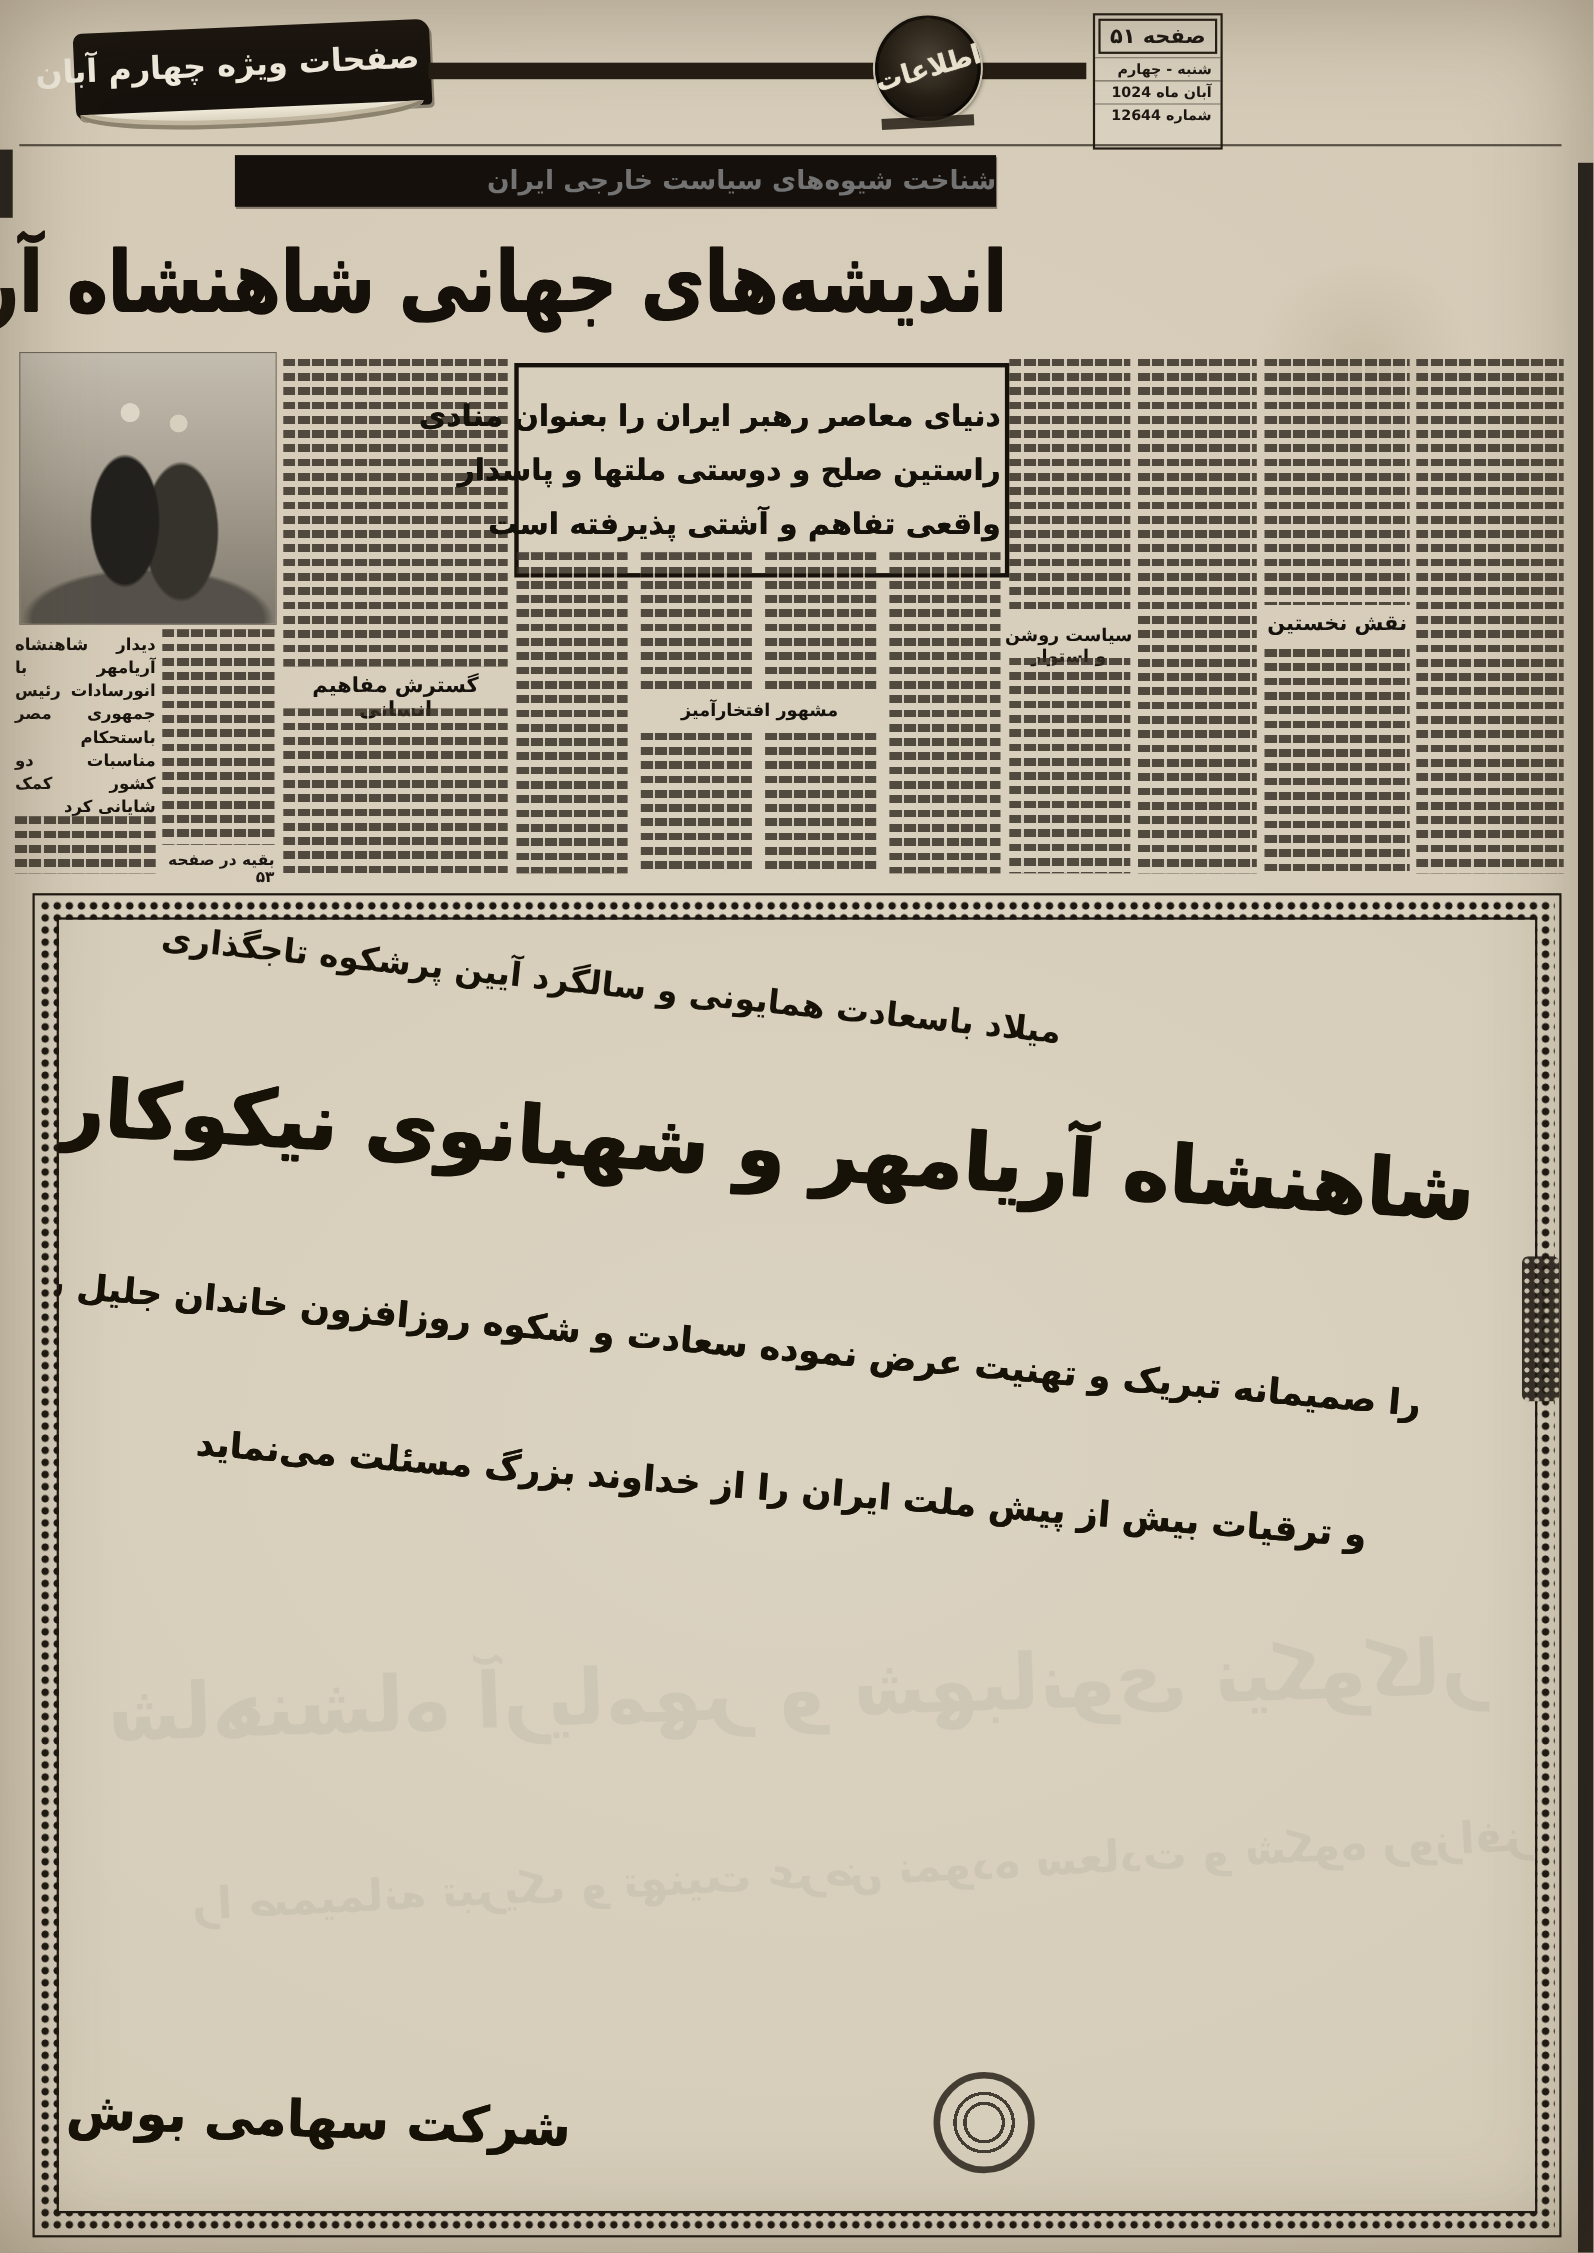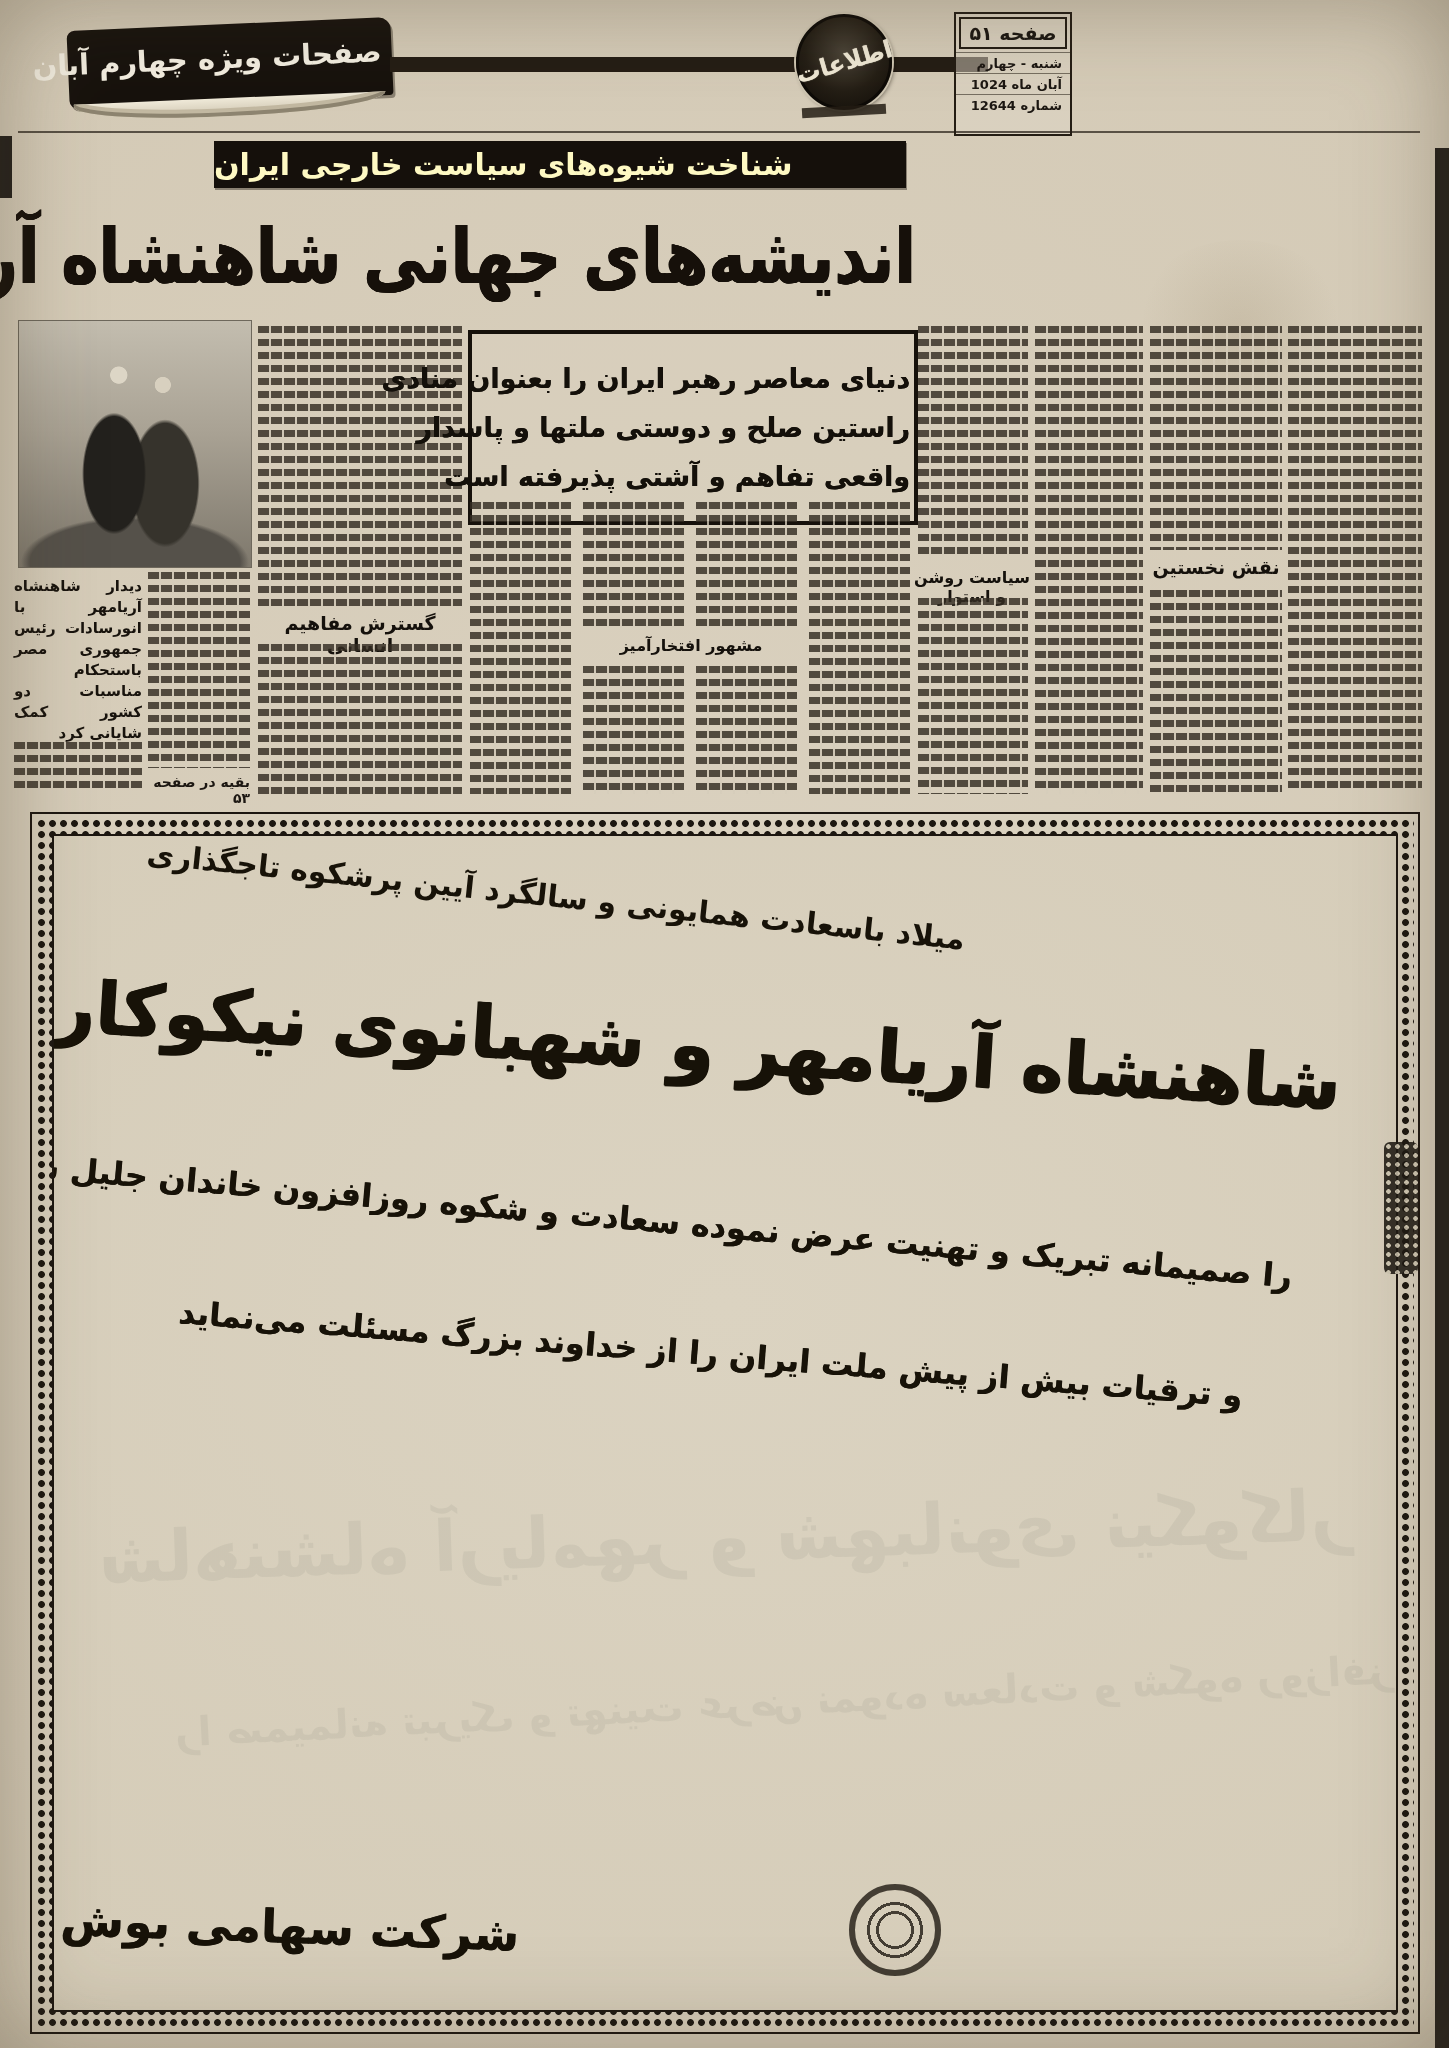--- a/index.html
+++ b/index.html
@@ -25,21 +25,21 @@
   .banner-black{position:absolute;inset:0 0 16px 0;background:#17120d;transform:rotate(-2.5deg);border-radius:8px 12px 4px 8px;box-shadow:2px 3px 0 rgba(30,22,12,.4);}
   .banner-pages{position:absolute;left:6px;right:6px;bottom:2px;height:18px;background:linear-gradient(#f0ead9,#cdc4af);transform:rotate(-2.5deg);border-radius:0 0 50% 45%/0 0 100% 90%;box-shadow:inset 0 -4px 0 #8d8470, inset 0 -8px 0 #c2b8a1;}
   .banner-label{position:absolute;inset:8px 10px 26px 10px;color:#f3eee1;font-weight:bold;font-size:29px;line-height:52px;text-align:center;transform:rotate(-2.5deg);white-space:nowrap;}
   .logo-circle{
     position:absolute;inset:0;border-radius:50%;
     background:radial-gradient(circle at 50% 40%, #4a4337 0%, #241e15 55%, #120e09 100%);
     border:3px solid #0e0b07;box-shadow:0 0 0 2px #cfc6b2, 2px 2px 4px rgba(20,14,6,.5);
     display:flex;align-items:center;justify-content:center;
   }
   .logo-text{color:#efe8d5;font-weight:bold;font-size:24px;transform:rotate(-16deg);text-shadow:0 0 1px #efe8d5;}
-  .kicker{background:#15100b;color:#fef9c3;font-weight:bold;font-size:30px;line-height:47px;text-align:left;letter-spacing:-.5px;box-shadow:1px 2px 0 rgba(25,18,9,.4);}
+  .kicker{background:#15100b;color:#737373;font-weight:bold;font-size:24px;line-height:47px;text-align:right;letter-spacing:-.5px;box-shadow:1px 2px 0 rgba(25,18,9,.4);}
   .headline{
     font-weight:bold;font-size:63px;line-height:100px;text-align:center;color:#16100a;letter-spacing:-2px;
     transform:scaleY(1.22);transform-origin:center top;
     text-shadow:.6px 0 currentColor, -.6px 0 currentColor, 0 .6px currentColor;
   }
   .infobox{border:2px solid #241d14;background:rgba(222,214,198,.5);}
   .pageno{margin:3px;border:2px solid #241d14;font-weight:bold;font-size:19px;text-align:center;padding:3px 0;}
   .dateline{font-weight:bold;font-size:13px;text-align:right;padding:3px 8px 2px 4px;border-top:1px solid rgba(36,29,20,.55);}
   
   .boxhead{border:4px solid #16110b;background:rgba(218,209,191,.45);padding:20px 4px;}
@@ -95,21 +95,21 @@
 
   <div class="abs rule" style="left:390px;top:57px;width:598px;height:15px;"></div>
 
   <div class="abs" style="left:796px;top:14px;width:96px;height:96px;">
     <div class="logo-circle">
       <span class="logo-text">اطلاعات</span>
     </div>
   </div>
   <div class="abs rule" style="left:802px;top:106px;width:84px;height:10px;transform:rotate(-3deg);opacity:.85;"></div>
 
-  <div class="abs infobox" style="left:954px;top:12px;width:114px;height:120px;">
+  <div class="abs infobox" style="left:994px;top:12px;width:114px;height:120px;">
     <div class="pageno">صفحه ۵۱</div>
     <div class="dateline">شنبه - چهارم</div>
     <div class="dateline">آبان ماه 1024</div>
     <div class="dateline">شماره 12644</div>
   </div>
 
   <div class="abs rule" style="left:18px;top:131px;width:1402px;height:2px;opacity:.7;"></div>
 
   <div class="abs kicker" style="left:214px;top:141px;width:692px;height:47px;">شناخت شیوه‌های سیاست خارجی ایران</div>
 

